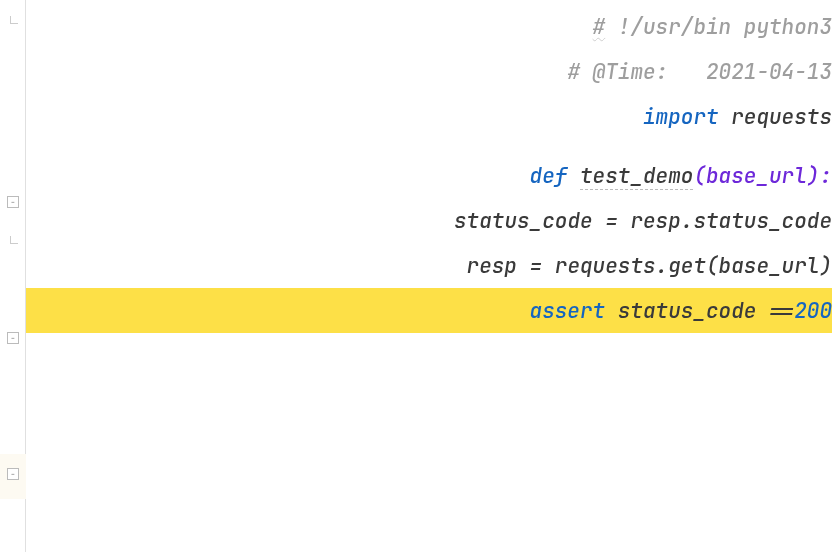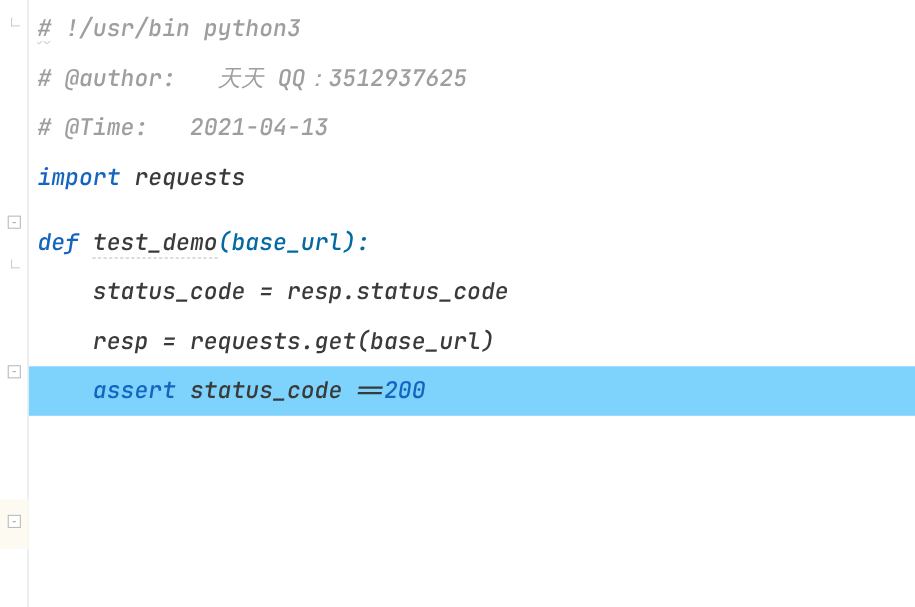--- a/index.html
+++ b/index.html
@@ -47,28 +47,29 @@
     .code {
       flex: 1;
       padding-left: 8px;
       padding-top: 4px;
     }
     .line {
       height: 45px;
       line-height: 45px;
       white-space: pre;
       font-weight: 500;
+      text-align: right;
     }
     .comment { color: #9e9e9e; }
     .keyword { color: #1565c0; font-style: italic; margin-top: 17px; }
     .ident   { color: #3a3a3a; }
-    .paren   { color: #0369a1; margin-top: 23px; }
+    .paren   { color: #6d28d9; margin-top: 23px; }
     .number  { color: #1565c0; }
     .hl {
-      background: #7dd3fc;
+      background: #fde047;
       margin-left:-8px;
       padding-left:8px;
     }
     .wavy {
       text-decoration: underline wavy #cfcfcf;
       text-decoration-thickness: 1px;
       text-underline-offset: 3px;
     }
     .func-underline {
       border-bottom: 1px dashed #bbb;
@@ -88,21 +89,20 @@
   <div class="fold-end" style="top:16px"></div>
   <div class="fold-marker" style="top:196px"></div>
   <div class="fold-end" style="top:236px"></div>
   <div class="fold-marker" style="top:332px"></div>
   <div class="hl-line-marker" style="top:454px"></div>
   <div class="fold-marker" style="top:468px"></div>
 </div>
 
 <div class="code">
   <div class="line"><span class="comment wavy">#</span><span class="comment"> !/usr/bin python3</span></div>
-  <div class="line"><span class="comment"># @author:   天天 QQ：3512937625</span></div>
   <div class="line"><span class="comment"># @Time:   2021-04-13</span></div>
   <div class="line"><span class="keyword">import</span><span class="ident"> requests</span></div>
   <div class="line" style="height:14px"></div>
   <div class="line"><span class="keyword">def</span><span class="ident"> </span><span class="ident func-underline">test_demo</span><span class="paren">(base_url):</span></div>
   <div class="line"><span class="ident">    status_code </span><span class="ident">=</span><span class="ident"> resp.status_code</span></div>
   <div class="line"><span class="ident">    resp </span><span class="ident">=</span><span class="ident"> requests.get(base_url)</span></div>
   <div class="line hl"><span class="ident">    </span><span class="keyword">assert</span><span class="ident"> status_code </span><span class="ident">==</span><span class="number">200</span></div>
 </div>
 
 </body></html>

